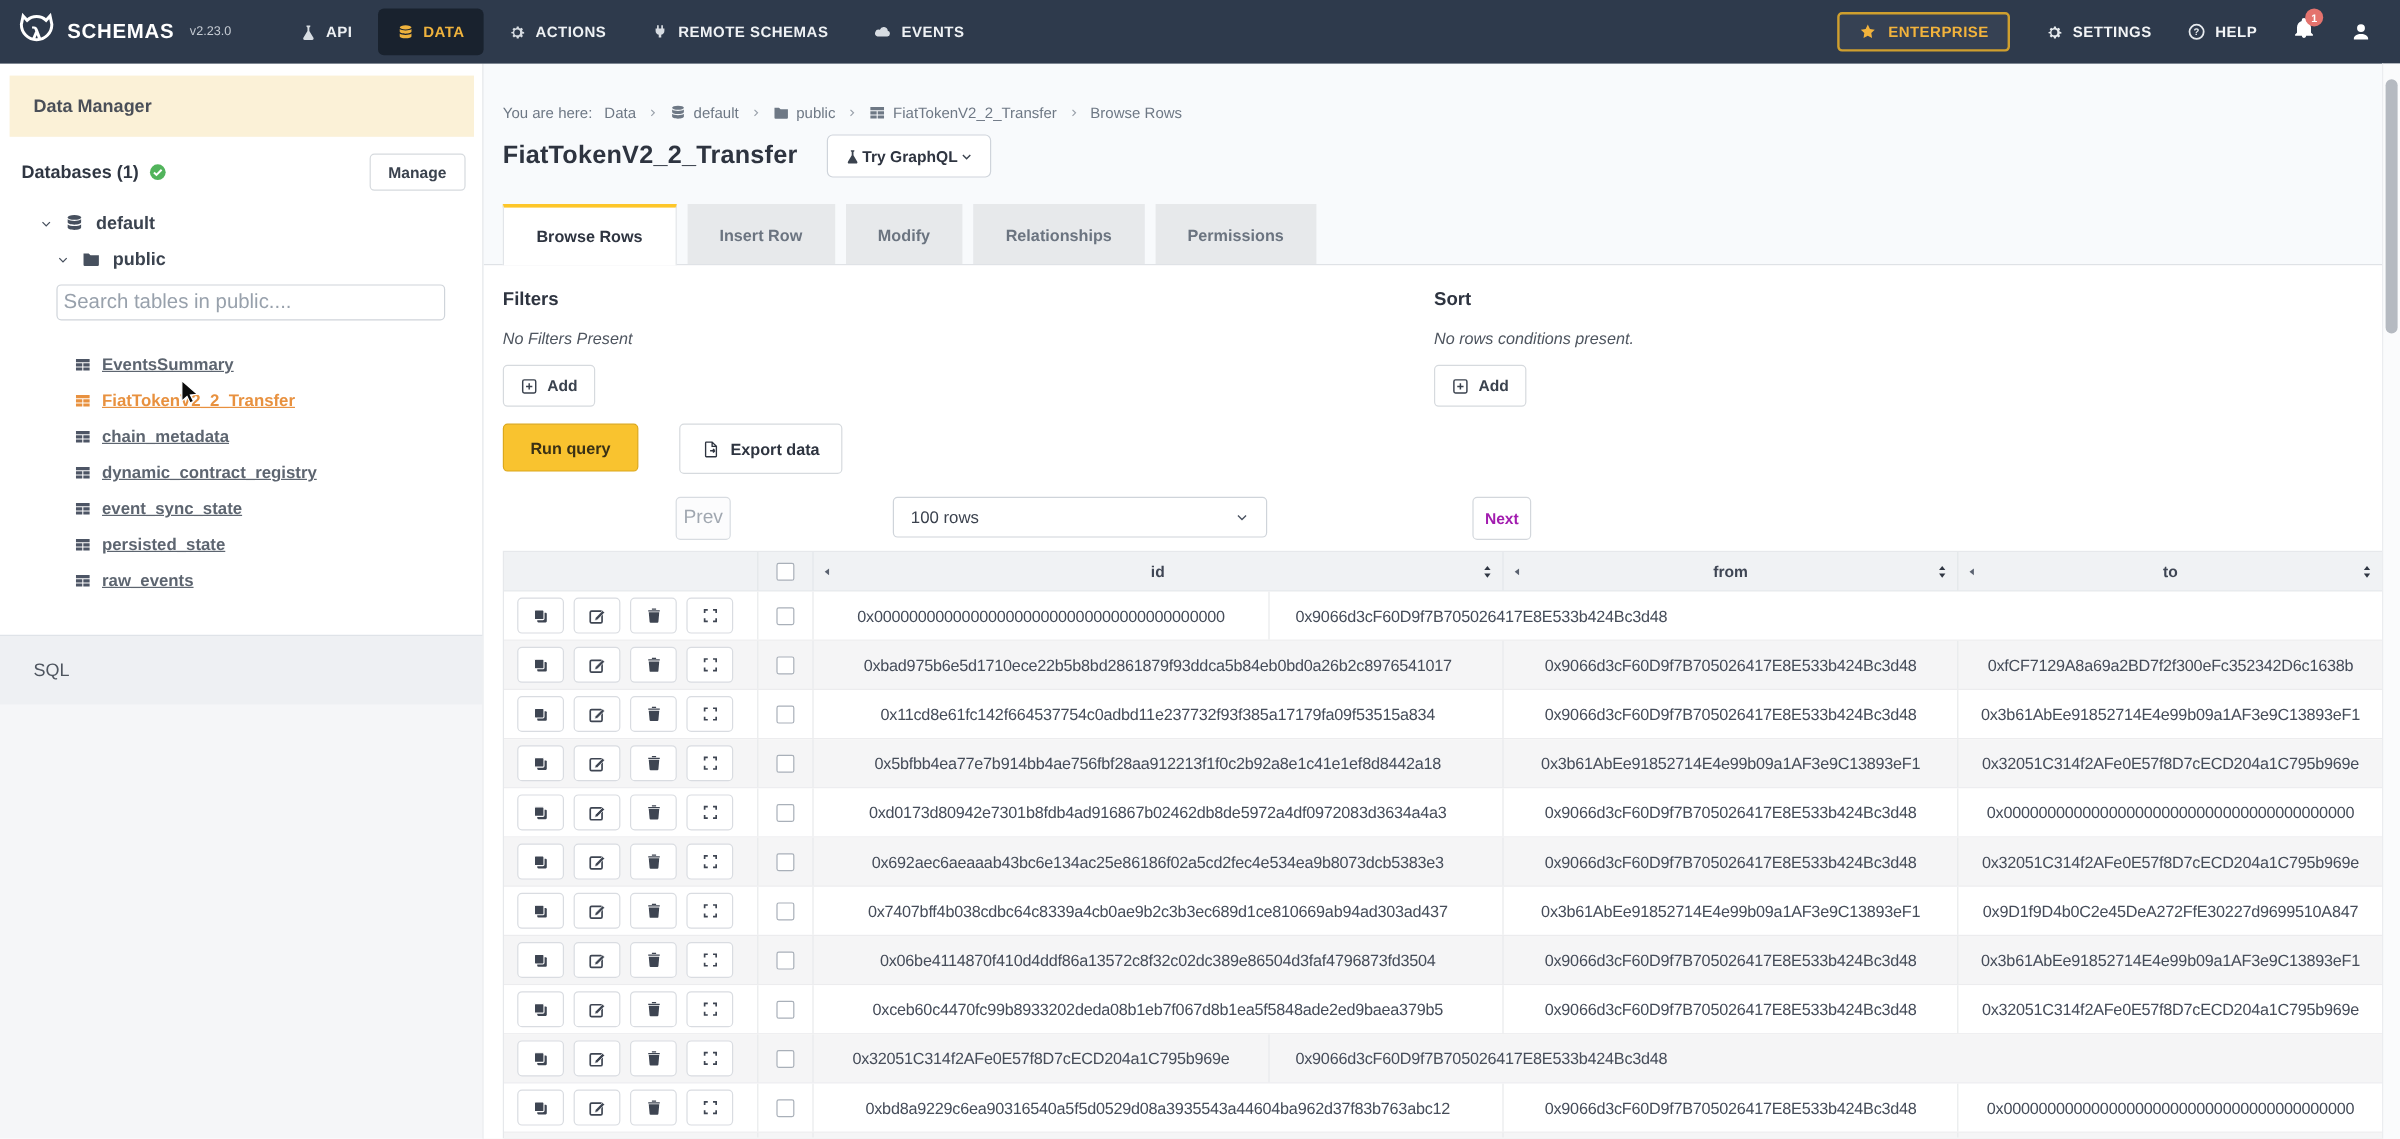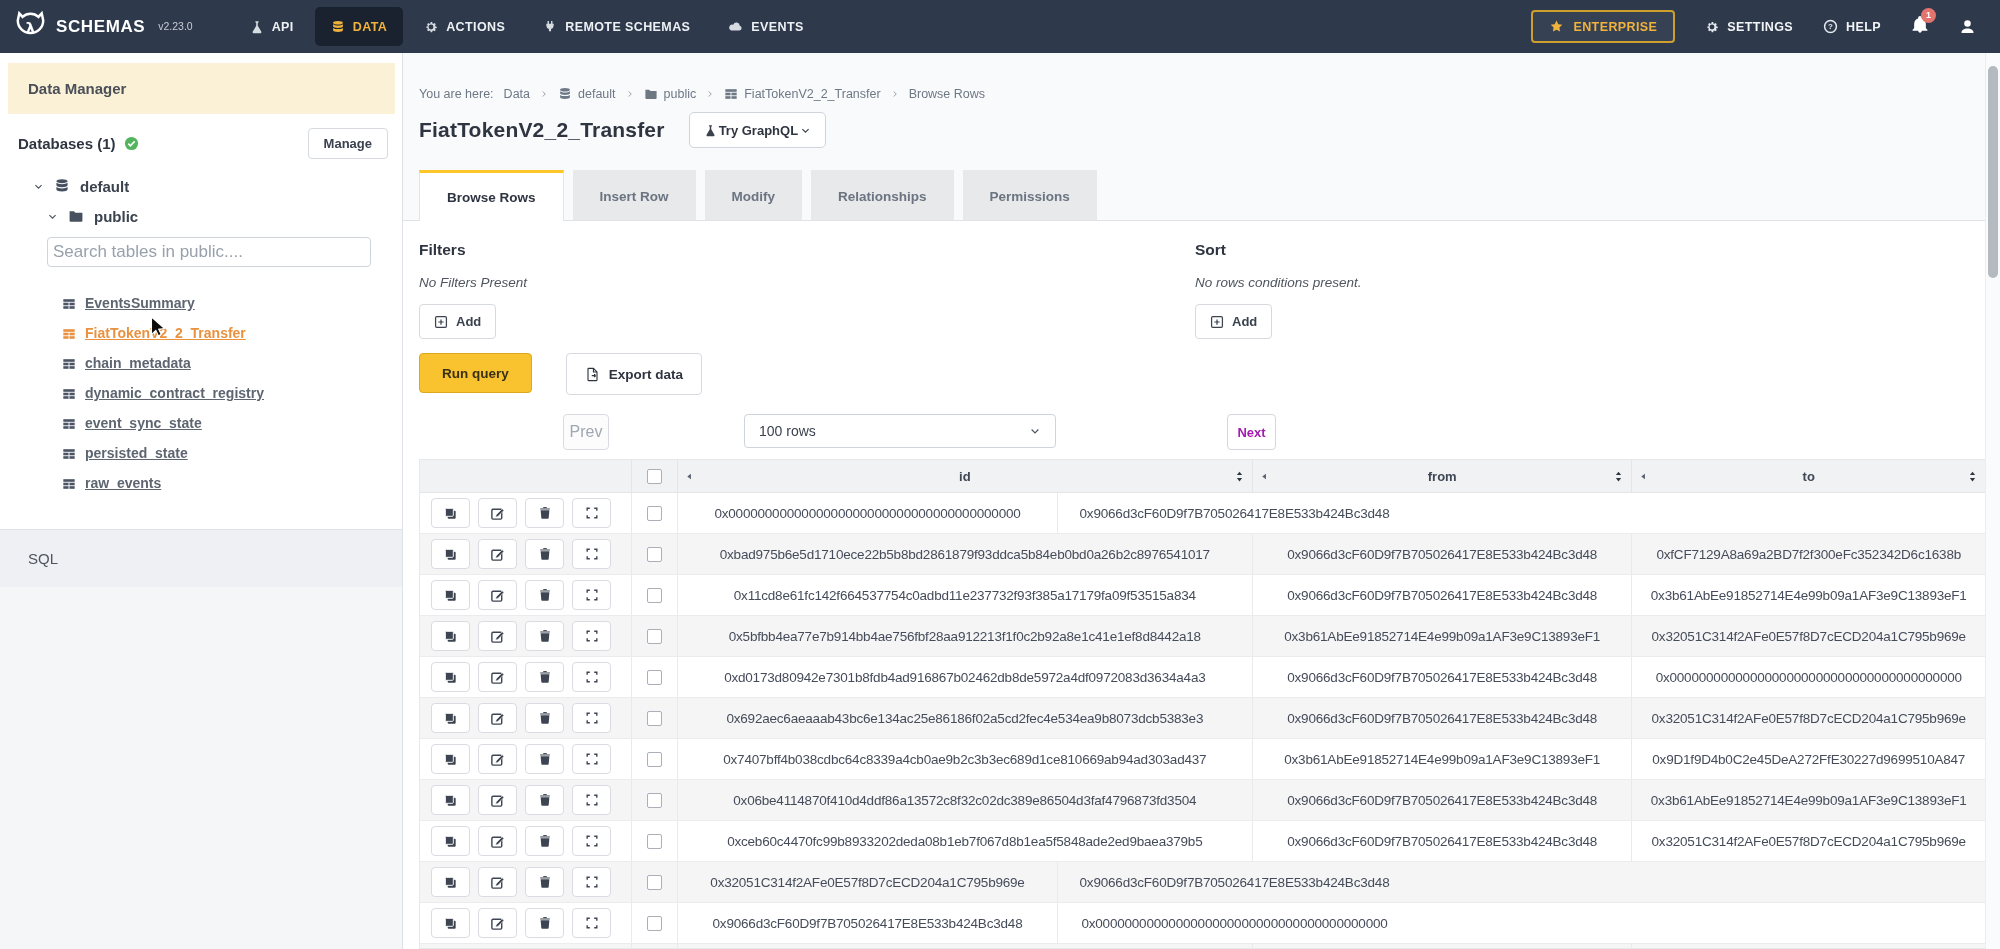--- a/index.html
+++ b/index.html
@@ -984,20 +984,21 @@
                 <span class="icon">
                   <svg width="14" height="14" viewBox="0 0 16 16">
                     <path d="M2.5 5.5v-3h3M10.5 2.5h3v3M13.5 10.5v3h-3M5.5 13.5h-3v-3" fill="none" stroke="currentColor" stroke-width="1.6"></path>
                   </svg>
                 </span>
               </div>
             </div>
             <div class="cell cb-cell">
               <span class="checkbox"></span>
             </div>
+            <div class="cell val-cell col-id">0xbd8a9229c6ea90316540a5f5d0529d08a3935543a44604ba962d37f83b763abc12</div>
             <div class="cell val-cell col-from">0x9066d3cF60D9f7B705026417E8E533b424Bc3d48</div>
             <div class="cell val-cell col-to">0x0000000000000000000000000000000000000000</div>
           </div>
           <div class="t-row alt">
             <div class="cell actions-cell"></div>
             <div class="cell cb-cell"></div>
             <div class="cell val-cell col-id">0xf1b17a44d587761a3b32d2ae29c3ed1fefafcfe5447f8583115c26dd35ec024653</div>
             <div class="cell val-cell col-from">0x3b61AbEe91852714E4e99b09a1AF3e9C13893eF1</div>
             <div class="cell val-cell col-to">0x32051C314f2AFe0E57f8D7cECD204a1C795b969e</div>
           </div>

